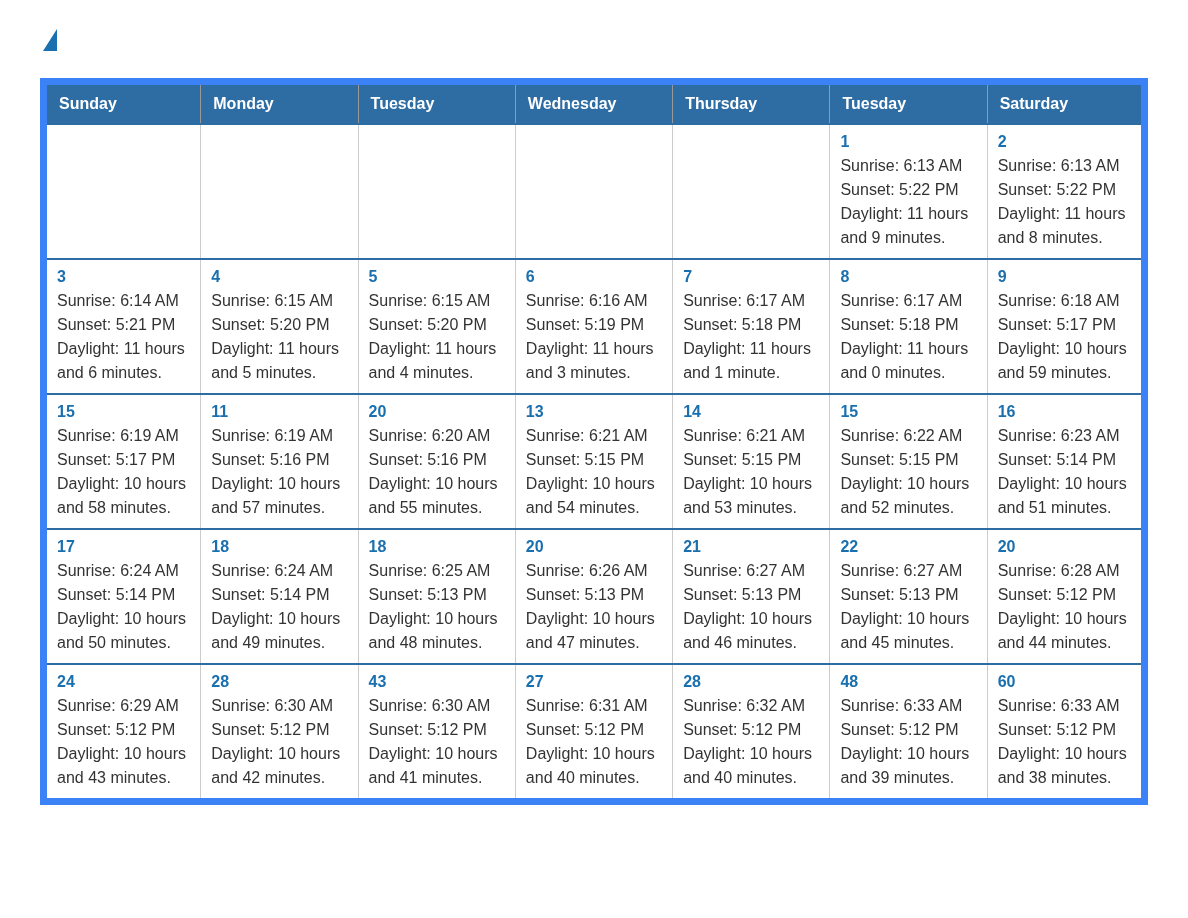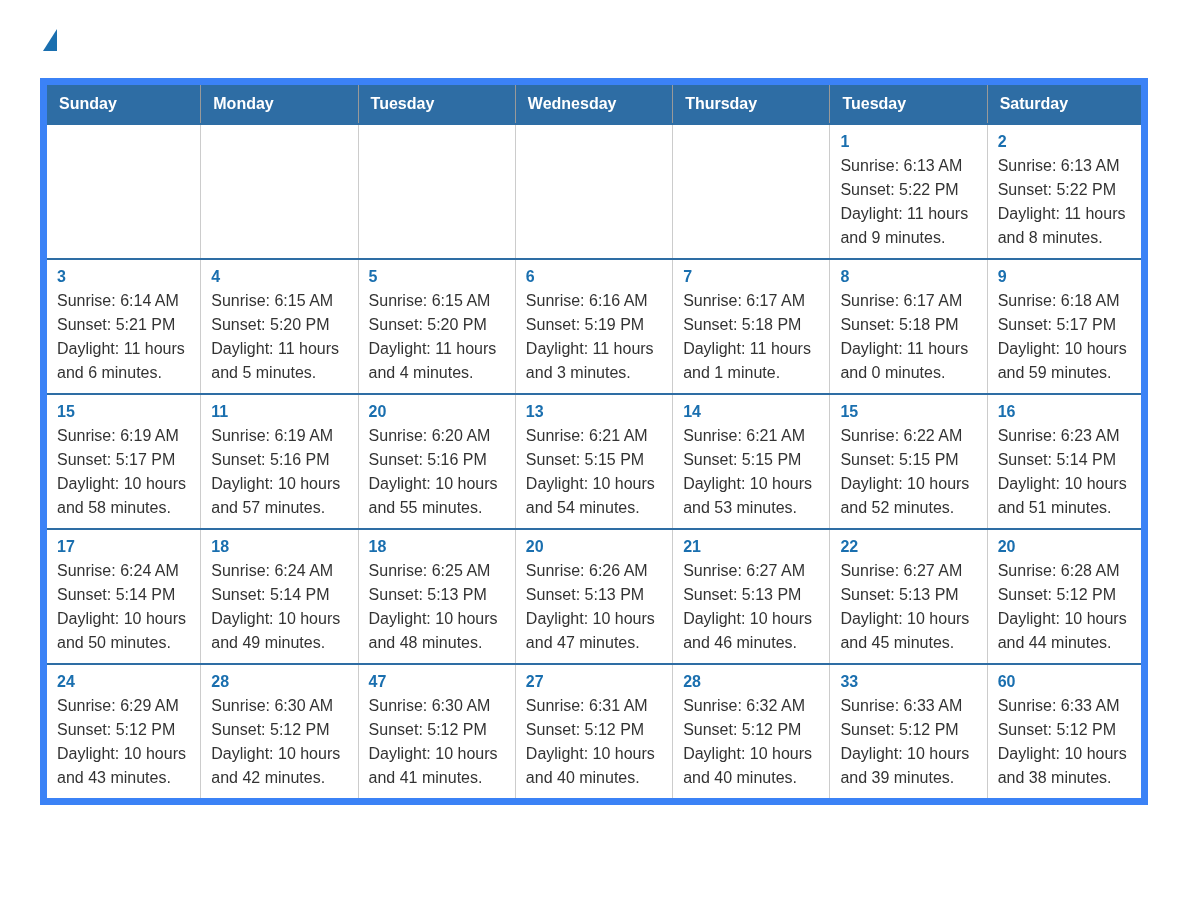--- a/index.html
+++ b/index.html
@@ -231,33 +231,33 @@
       <tr class="row-top">
         <td>
           <span class="day-number">24</span>
           <div class="day-info">Sunrise: 6:29 AM<br>Sunset: 5:12 PM<br>Daylight: 10 hours and 43 minutes.</div>
         </td>
         <td>
           <span class="day-number">28</span>
           <div class="day-info">Sunrise: 6:30 AM<br>Sunset: 5:12 PM<br>Daylight: 10 hours and 42 minutes.</div>
         </td>
         <td>
-          <span class="day-number">47</span>
+          <span class="day-number">43</span>
           <div class="day-info">Sunrise: 6:30 AM<br>Sunset: 5:12 PM<br>Daylight: 10 hours and 41 minutes.</div>
         </td>
         <td>
           <span class="day-number">27</span>
           <div class="day-info">Sunrise: 6:31 AM<br>Sunset: 5:12 PM<br>Daylight: 10 hours and 40 minutes.</div>
         </td>
         <td>
           <span class="day-number">28</span>
           <div class="day-info">Sunrise: 6:32 AM<br>Sunset: 5:12 PM<br>Daylight: 10 hours and 40 minutes.</div>
         </td>
         <td>
-          <span class="day-number">33</span>
+          <span class="day-number">48</span>
           <div class="day-info">Sunrise: 6:33 AM<br>Sunset: 5:12 PM<br>Daylight: 10 hours and 39 minutes.</div>
         </td>
         <td>
           <span class="day-number">60</span>
           <div class="day-info">Sunrise: 6:33 AM<br>Sunset: 5:12 PM<br>Daylight: 10 hours and 38 minutes.</div>
         </td>
       </tr>
     </tbody>
 </table>
 

